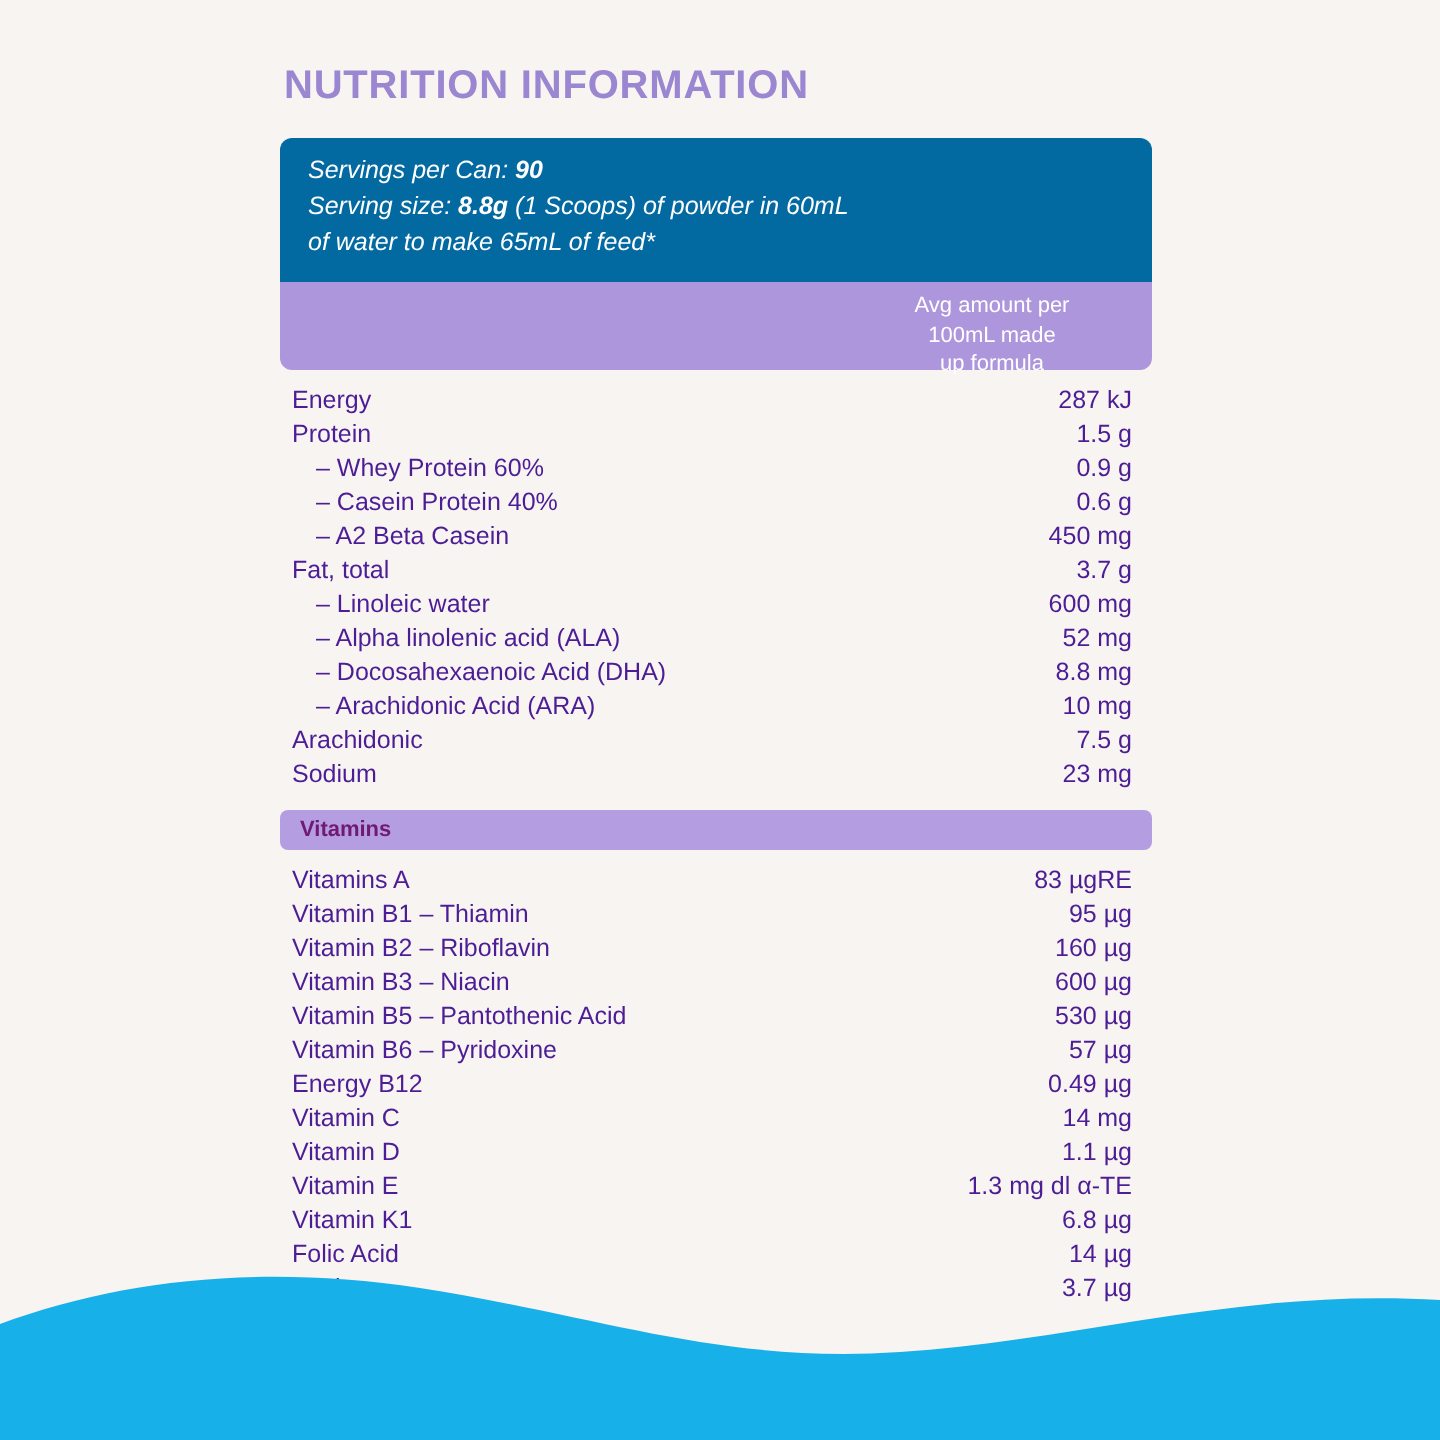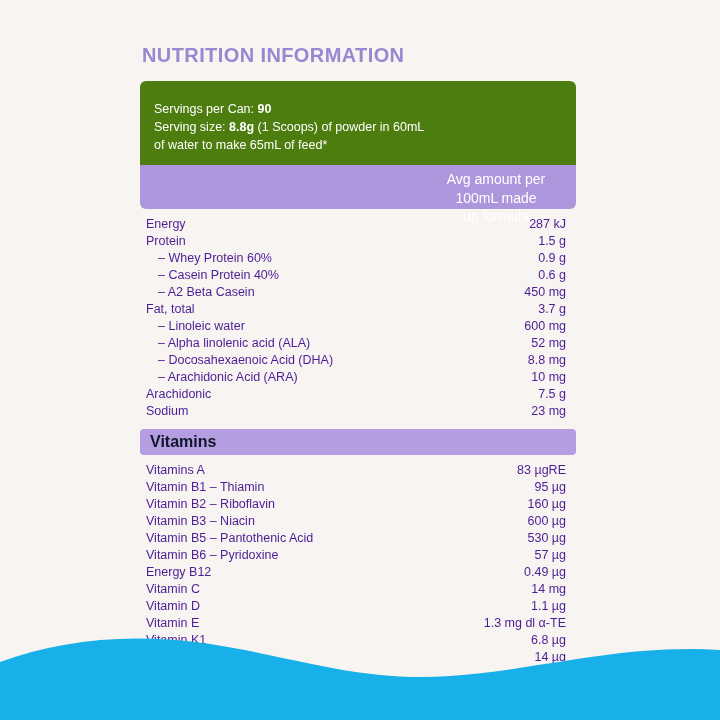--- a/index.html
+++ b/index.html
@@ -18,67 +18,68 @@
     position: absolute;
     left: 140px;
     top: 32px;
     width: 436px;
   }
   .title {
     color: #9b86d1;
     font-size: 20px;
     font-weight: bold;
     letter-spacing: 0.4px;
-    margin: 12px 0 14px 2px;
+    margin: 0 0 14px 2px;
   }
   .serving-box {
-    background: #4d7c0f;
+    background: #0369a1;
     color: #ffffff;
     border-radius: 6px 6px 0 0;
-    padding: 20px 14px 11px 14px;
+    padding: 8px 14px 11px 14px;
     font-size: 12.5px;
     line-height: 1.42;
+    font-style: italic;
   }
   .serving-box b { font-weight: bold; }
   .header-row {
     background: #ae96dd;
     border-radius: 0 0 6px 6px;
     height: 44px;
     position: relative;
   }
   .header-col {
     position: absolute;
     right: 10px;
     top: 5px;
     width: 140px;
     text-align: center;
     color: #ffffff;
-    font-size: 14px;
+    font-size: 11px;
     line-height: 1.32;
   }
   .rows {
     margin-top: 8px;
   }
   .row {
     display: flex;
     justify-content: space-between;
     align-items: baseline;
     padding: 0 10px 0 6px;
     height: 17px;
     color: #4c1d95;
     font-size: 12.5px;
   }
   .row .label { white-space: nowrap; }
   .row .value { white-space: nowrap; }
   .row.indent .label { padding-left: 12px; }
   .section-bar {
     background: #b49de0;
     border-radius: 4px;
-    color: #0f172a;
-    font-size: 16px;
+    color: #701a75;
+    font-size: 11px;
     font-weight: bold;
     padding: 4px 0 4px 10px;
     margin: 8px 0 8px 0;
   }
   .wave {
     position: absolute;
     left: 0;
     bottom: 0;
     width: 720px;
     height: 110px;

